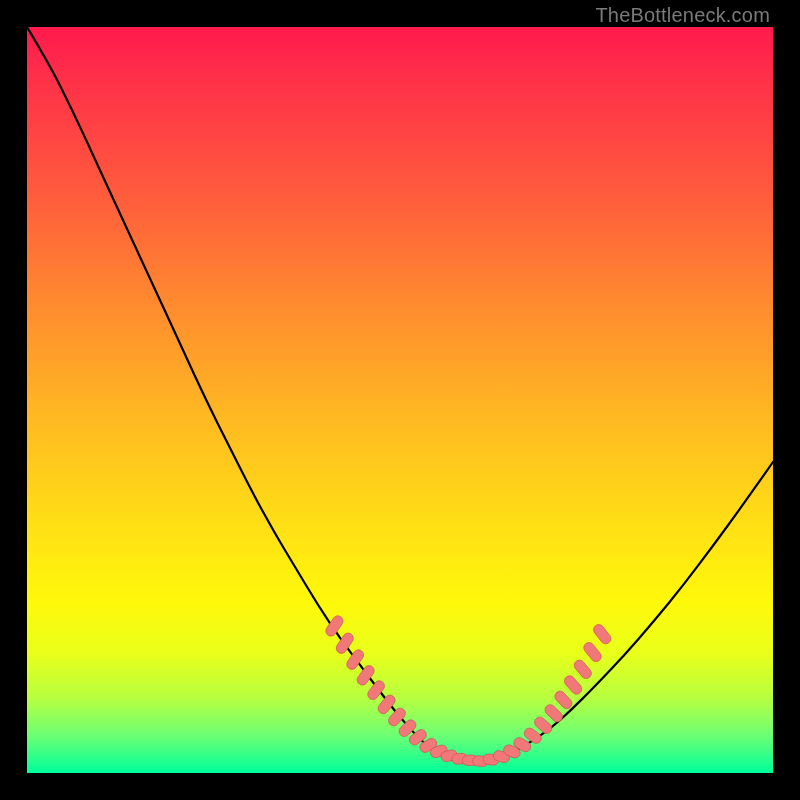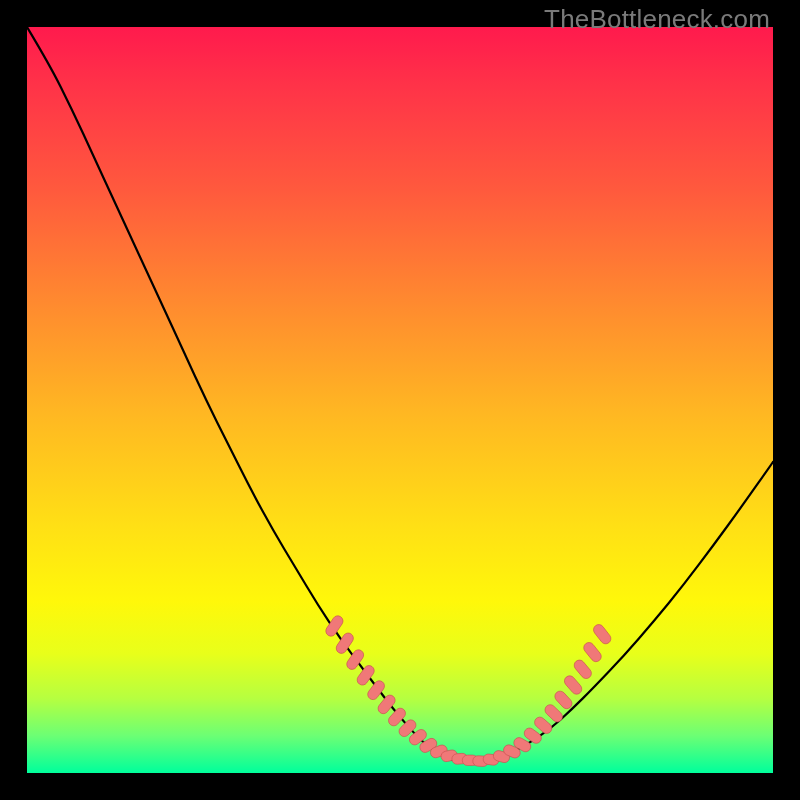--- a/index.html
+++ b/index.html
@@ -46,21 +46,21 @@
     position: absolute;
     inset: 0;
     width: 746px;
     height: 746px;
   }
   .watermark {
     position: absolute;
     top: 4px;
     right: 30px;
     color: #7a7a7a;
-    font-size: 26px;
+    font-size: 20px;
     font-weight: 500;
     letter-spacing: 0.2px;
   }
 </style>
 </head>
 <body>
 
 <div class="frame">
   <div class="plot-area">
     <div class="gradient"></div>

